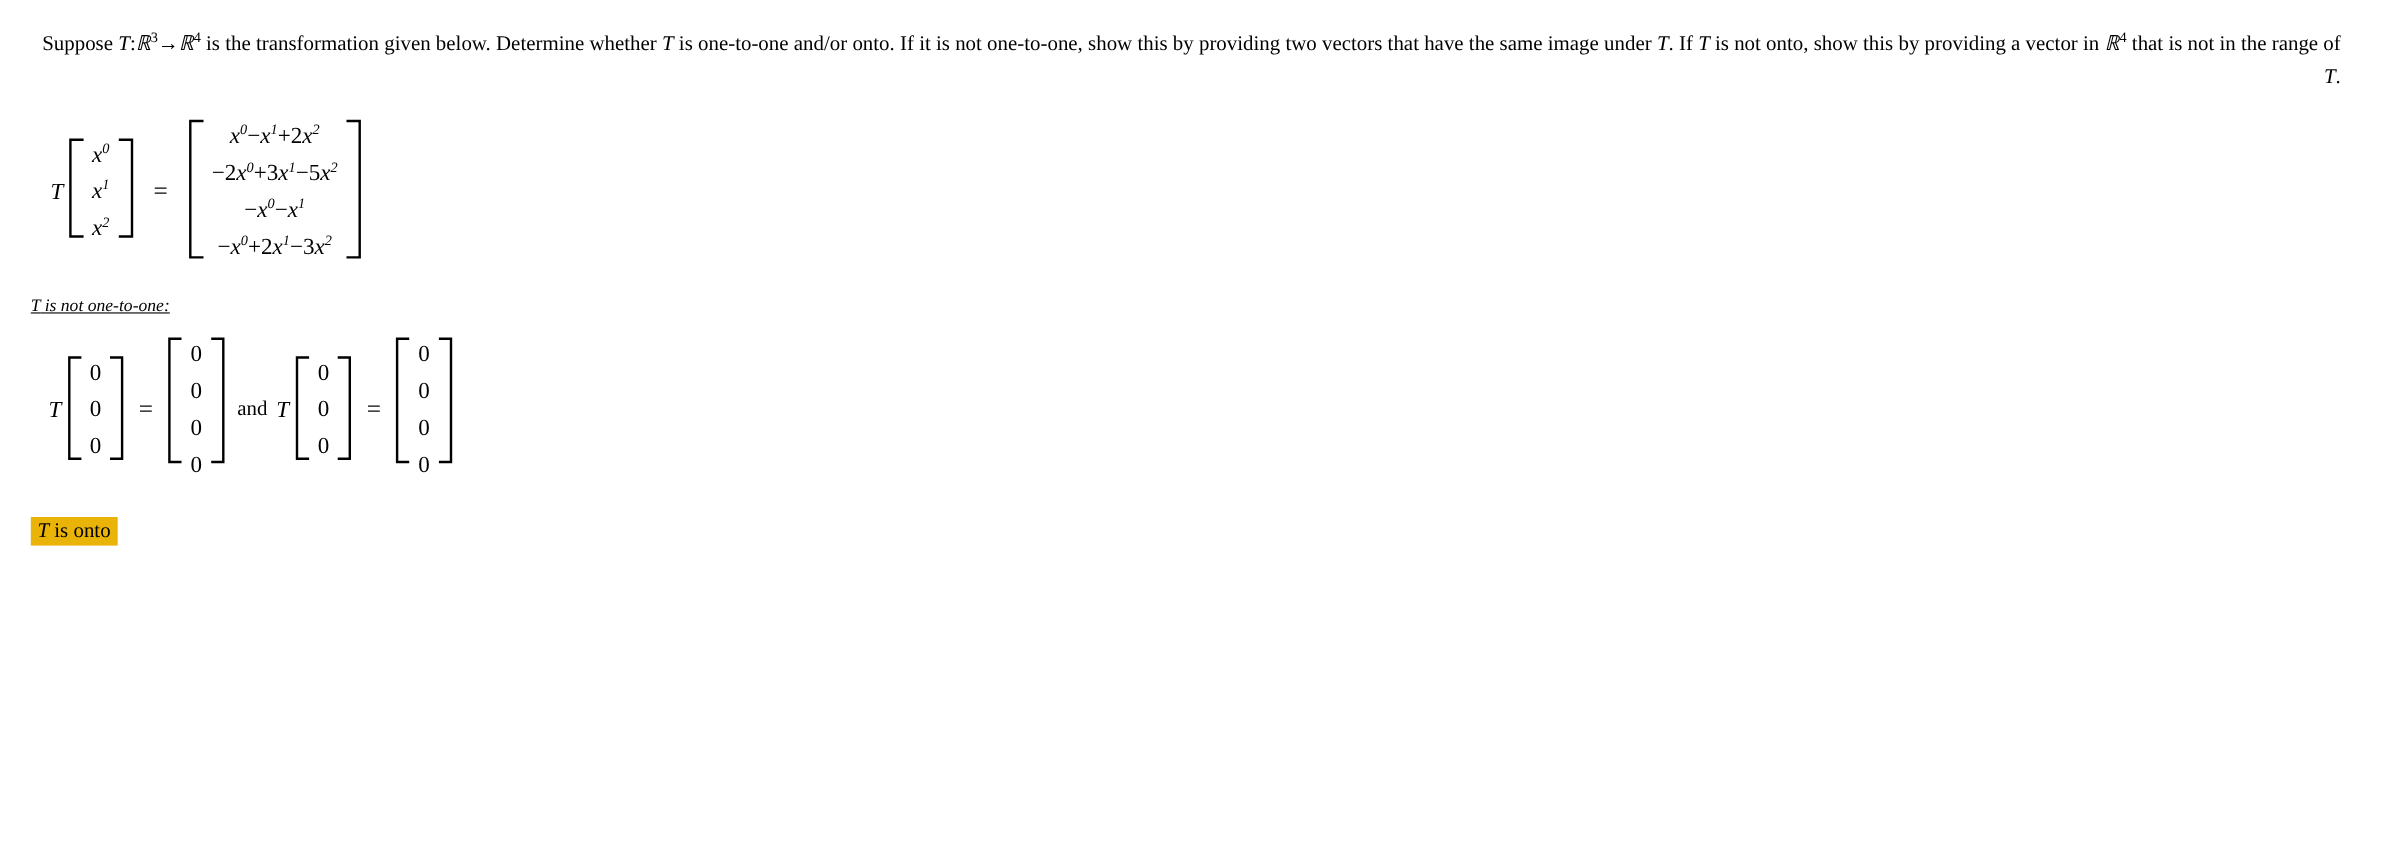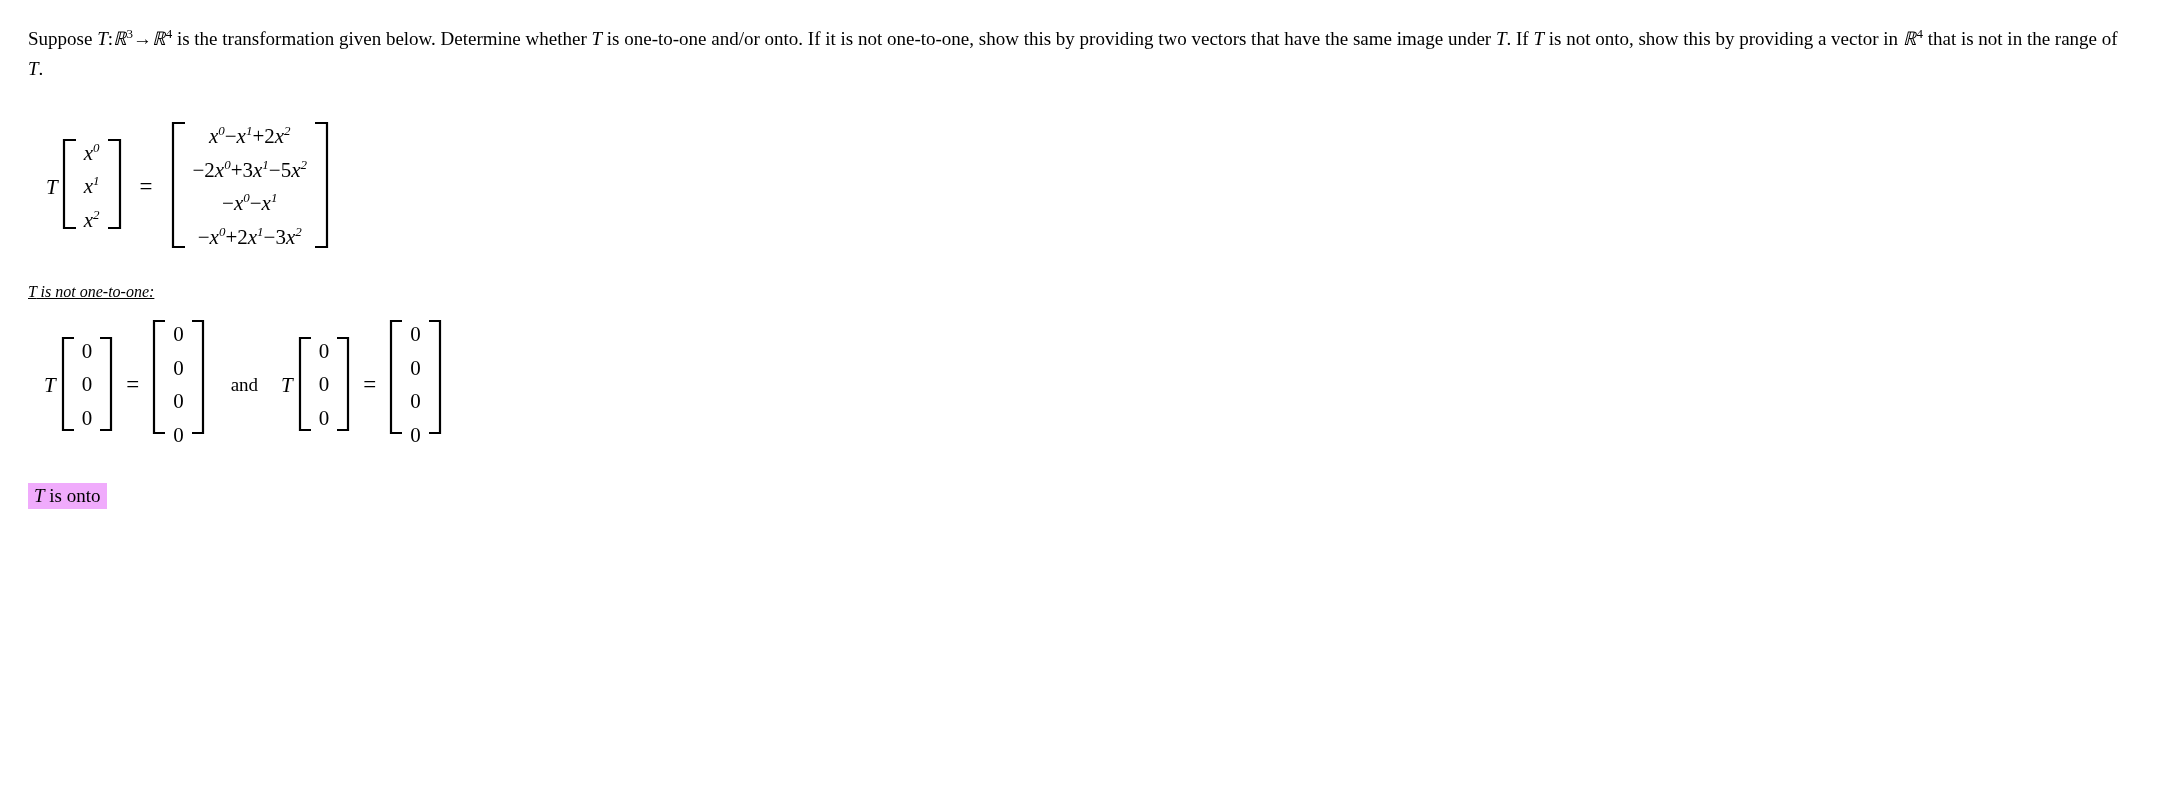--- a/index.html
+++ b/index.html
@@ -10,21 +10,22 @@
       color: #000;
       padding: 24px 28px;
       width: 2184px;
       min-height: 788px;
     }
 
     .problem-text {
       font-size: 19px;
       line-height: 1.55;
       max-width: 2100px;
-      margin-bottom: 36px;
+      margin-bottom: 22px;
+      text-align: right;
     }
     .problem-text sup { font-size: 13px; vertical-align: super; }
 
     
     .transformation-block {
       display: flex;
       align-items: center;
       margin: 18px 0 28px 18px;
       font-size: 21px;
     }
@@ -73,21 +74,21 @@
       align-items: center;
       margin: 8px 0 8px 16px;
       font-size: 21px;
       gap: 0px;
     }
 
     
     .onto-line {
       margin-top: 22px;
       font-size: 19px;
-      background: #f0abfc;
+      background: #eab308;
       display: inline-block;
       padding: 2px 6px;
     }
     .onto-line .italic { font-style: italic; }
 
     
     .math { font-style: italic; }
     .sub { font-size: 13px; vertical-align: sub; font-style: italic; }
   </style>
 </head>
@@ -184,21 +185,21 @@
       <span class="matrix-row">0</span>
       <span class="matrix-row">0</span>
       <span class="matrix-row">0</span>
       <span class="matrix-row">0</span>
     </span>
     <svg width="20" height="120" viewBox="0 0 20 120" style="vertical-align:middle;">
       <path d="M4 4 L15 4 L15 116 L4 116" stroke="#000" stroke-width="2.2" fill="none"></path>
     </svg>
   </span>
 
-  <span style="margin: 0 23px; font-size:19px;">and</span>
+  <span style="margin: 0 8px; font-size:19px;">and</span>
 
   <span class="italic-T math" style="margin-right:2px;">T</span>
 
   <span class="matrix-bracket-wrap">
     <svg width="20" height="100" viewBox="0 0 20 100" style="vertical-align:middle;">
       <path d="M16 4 L5 4 L5 96 L16 96" stroke="#000" stroke-width="2.2" fill="none"></path>
     </svg>
     <span class="matrix-cells">
       <span class="matrix-row">0</span>
       <span class="matrix-row">0</span>

